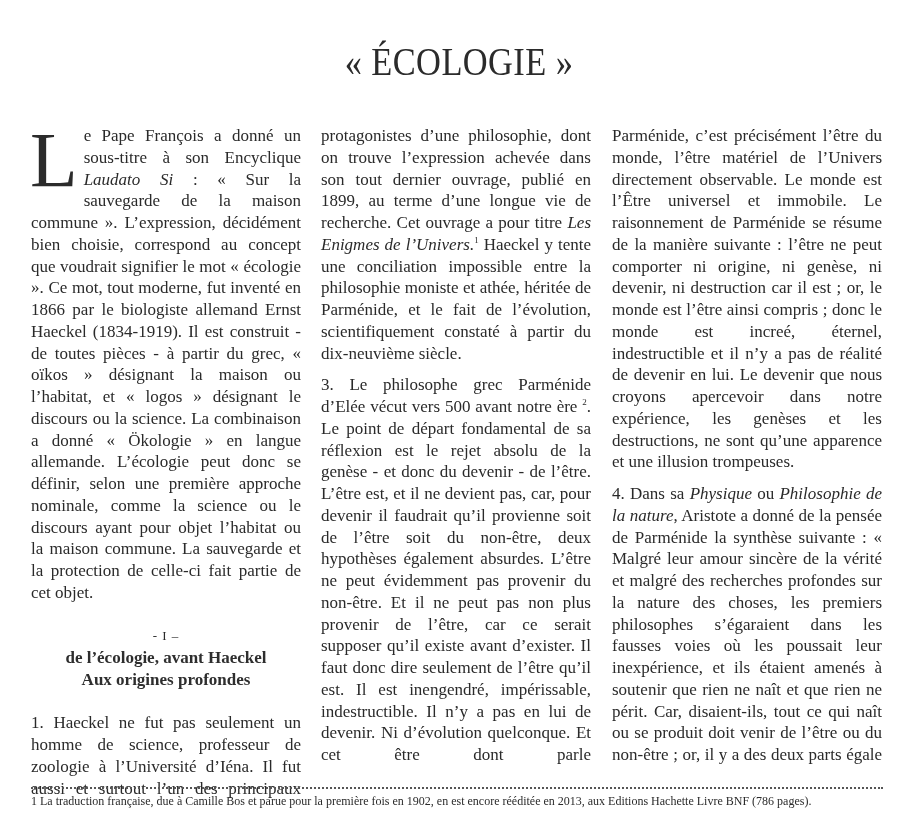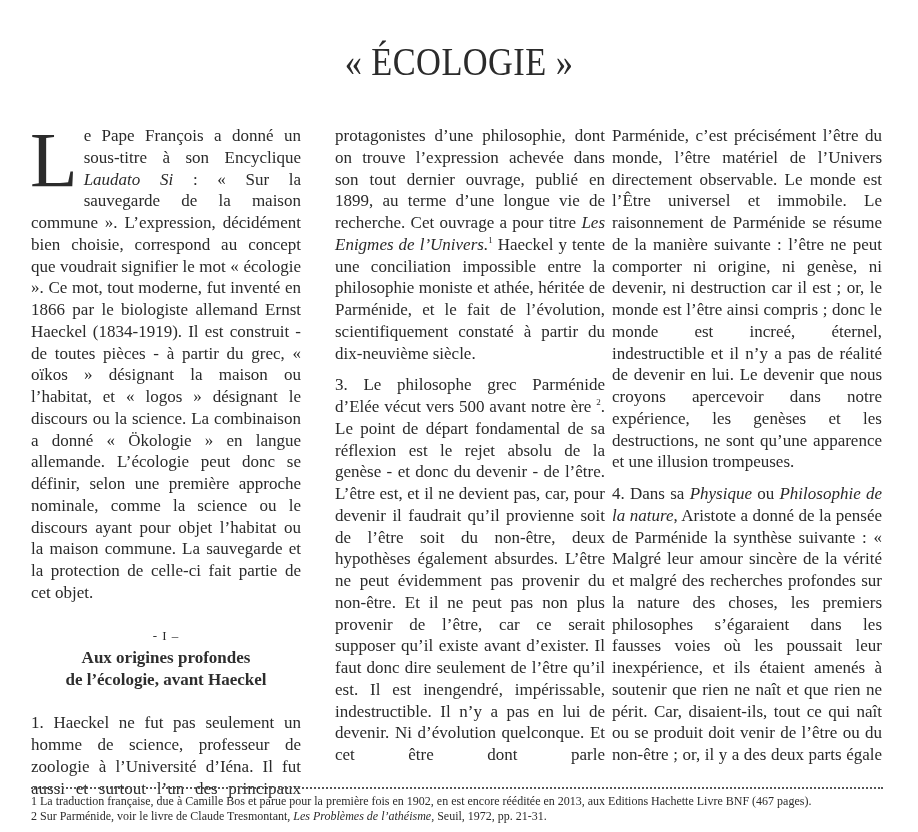--- a/index.html
+++ b/index.html
@@ -20,21 +20,21 @@
     position: absolute; left: 31px; top: 125px;
     width: 852px; height: 650px;
   }
   .col {
     position: absolute; top: 0; width: 270px;
     font-size: 17px; line-height: 21.75px;
     text-align: justify;
     hyphens: none;
   }
   .col1 { left: 0; }
-  .col2 { left: 304px; }
+  .col2 { left: 290px; }
   .col3 { left: 581px; }
   .col p { margin: 0; }
   .col p + p { margin-top: 10px; }
   .dropcap {
     float: left;
     font-size: 78px; line-height: 62px;
     height: 62px;
     margin: 4px 6px 0 -1px;
     color: #2b2b2b;
   }
@@ -62,22 +62,22 @@
 
 <h1 class="title" style="margin:0;font-weight:normal;">« ÉCOLOGIE »</h1>
 
 <div class="columns">
   <div class="col col1">
     <p>
       <span class="dropcap">L</span><span>e Pape François a donné un sous-titre à son Encyclique </span><em>Laudato Si</em><span> : « Sur la sauvegarde de la maison commune ». L’expression, décidément bien choisie, correspond au concept que voudrait signifier le mot « écologie ». Ce mot, tout moderne, fut inventé en 1866 par le biologiste allemand Ernst Haeckel (1834-1919). Il est construit - de toutes pièces - à partir du grec, « oïkos » désignant la maison ou l’habitat, et « logos » désignant le discours ou la science. La combinaison a donné « Ökologie » en langue allemande. L’écologie peut donc se définir, selon une première approche nominale, comme la science ou le discours ayant pour objet l’habitat ou la maison commune. La sauvegarde et la protection de celle-ci fait partie de cet objet.</span>
     </p>
     <div class="section-head">
       <div class="section-num">- I –</div>
+      <div class="section-title">de l’écologie, avant Haeckel</div>
       <div class="section-title">Aux origines profondes</div>
-      <div class="section-title">de l’écologie, avant Haeckel</div>
     </div>
     <p style="text-align-last: justify;">
       <span>1. Haeckel ne fut pas seulement un homme de science, professeur de zoologie à l’Université d’Iéna. Il fut aussi et surtout l’un des principaux</span>
     </p>
   </div>
 
   <div class="col col2">
     <p>
       <span>protagonistes d’une philosophie, dont on trouve l’expression achevée dans son tout dernier ouvrage, publié en 1899, au terme d’une longue vie de recherche. Cet ouvrage a pour titre </span><em>Les Enigmes de l’Univers.</em><sup>1</sup><span> Haeckel y tente une conciliation impossible entre la philosophie moniste et athée, héritée de Parménide, et le fait de l’évolution, scientifiquement constaté à partir du dix-neuvième siècle.</span>
     </p>
@@ -93,18 +93,15 @@
     <p style="text-align-last: justify;">
       <span>4. Dans sa </span><em>Physique</em><span> ou </span><em>Philosophie de la nature</em><span>, Aristote a donné de la pensée de Parménide la synthèse suivante : « Malgré leur amour sincère de la vérité et malgré des recherches profondes sur la nature des choses, les premiers philosophes s’égaraient dans les fausses voies où les poussait leur inexpérience, et ils étaient amenés à soutenir que rien ne naît et que rien ne périt. Car, disaient-ils, tout ce qui naît ou se produit doit venir de l’être ou du non-être ; or, il y a des deux parts égale</span>
     </p>
   </div>
 </div>
 
 <div class="rule"></div>
 
 <div class="footnotes">
   <div class="footnote">
-    <span class="fn-num">1</span><span>La traduction française, due à Camille Bos et parue pour la première fois en 1902, en est encore rééditée en 2013, aux Editions Hachette Livre BNF (467 pages).</span>
-  </div>
-  <div class="footnote">
-    <span class="fn-num">2</span><span>Sur Parménide, voir le livre de Claude Tresmontant, </span><em>Les Problèmes de l’athéisme</em><span>, Seuil, 1972, pp. 21-31.</span>
+    <span class="fn-num">1</span><span>La traduction française, due à Camille Bos et parue pour la première fois en 1902, en est encore rééditée en 2013, aux Editions Hachette Livre BNF (786 pages).</span>
   </div>
 </div>
 
 </body></html>

